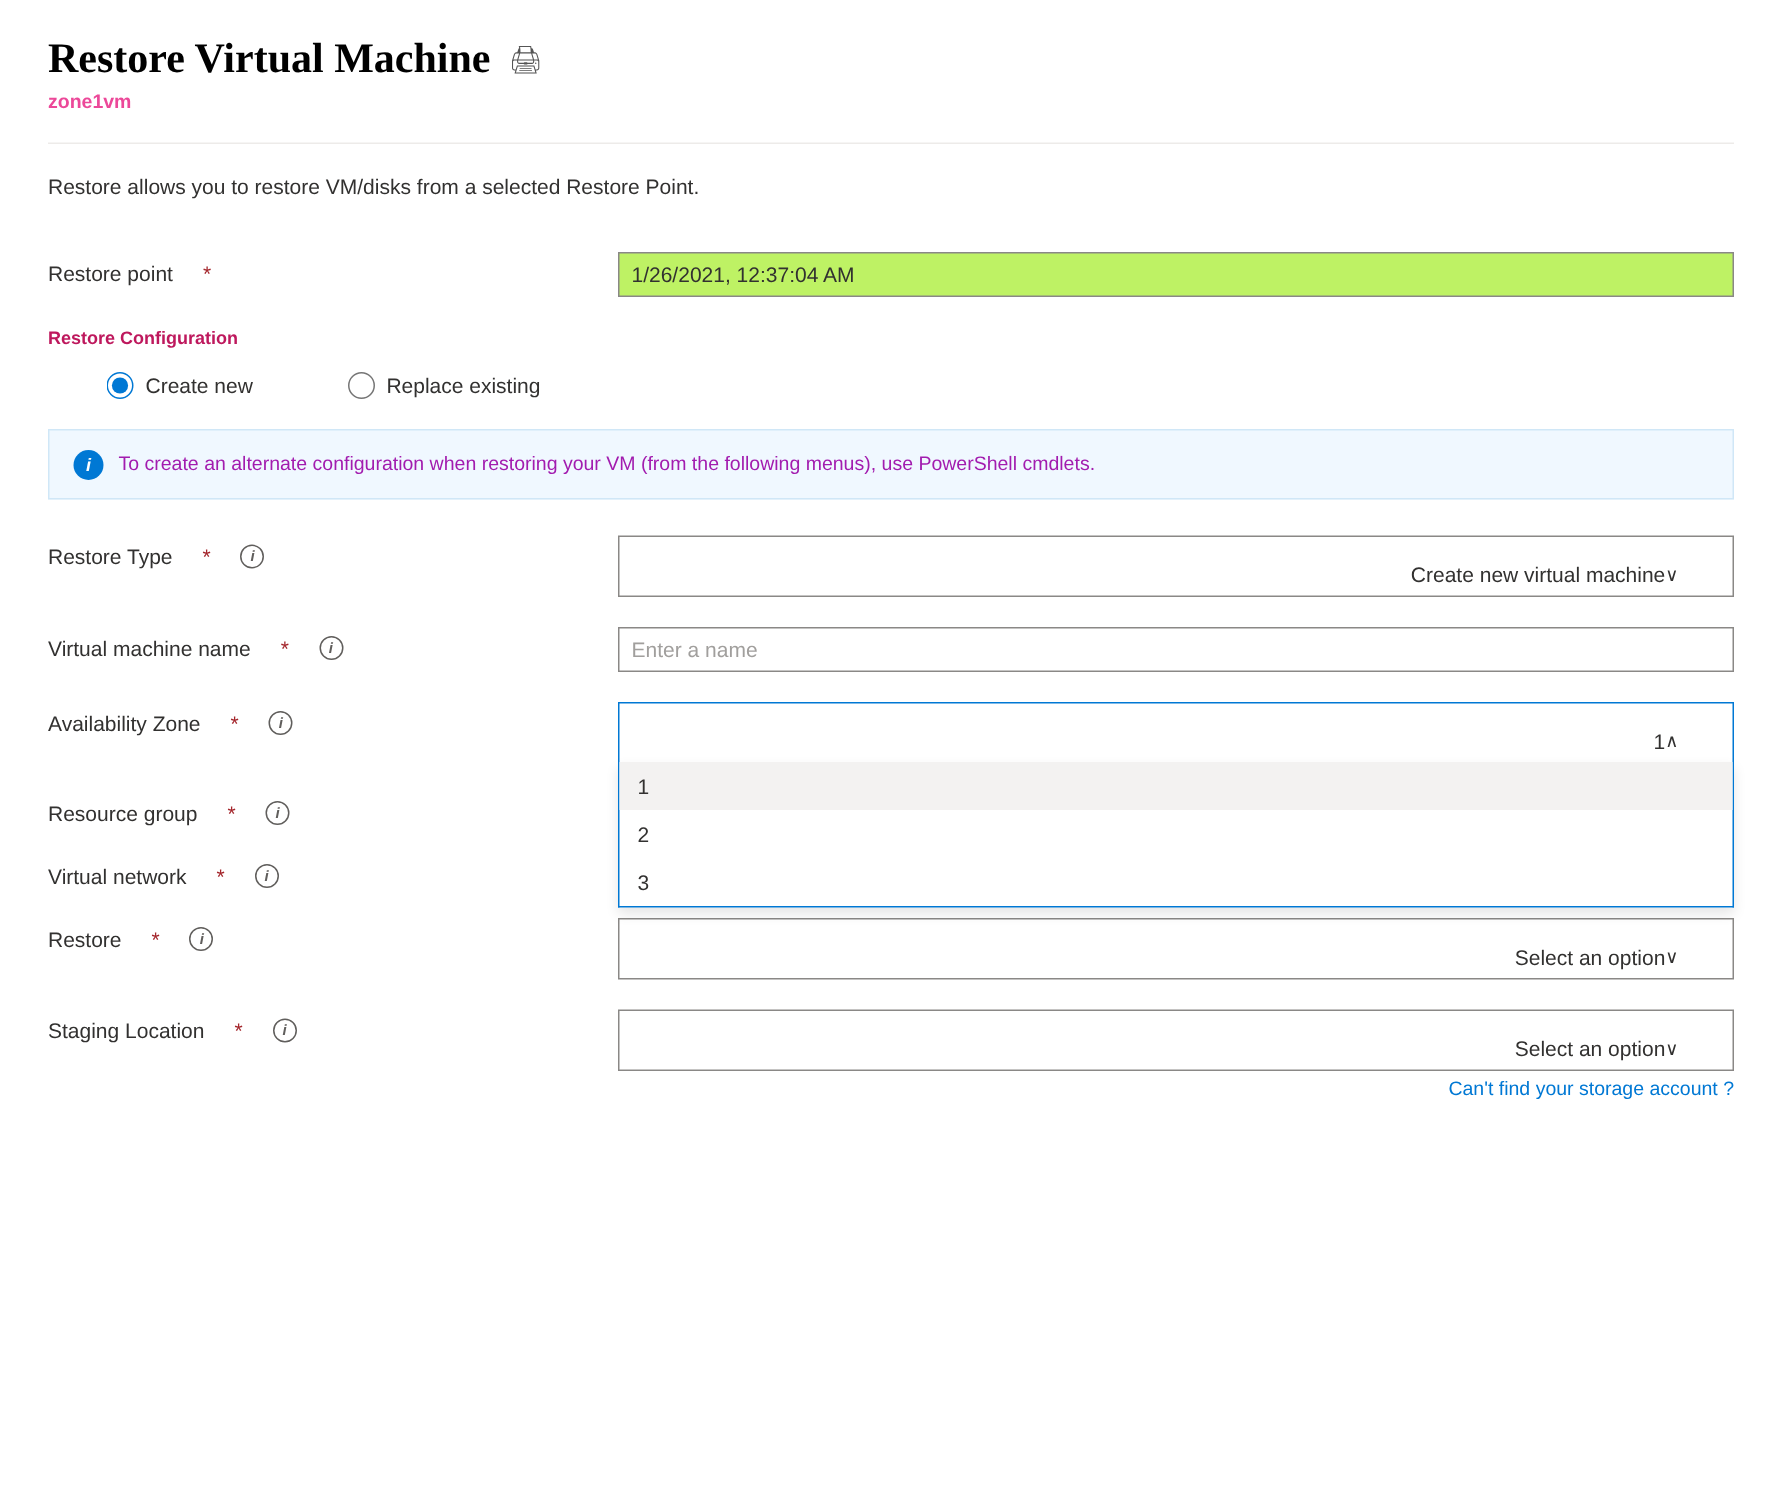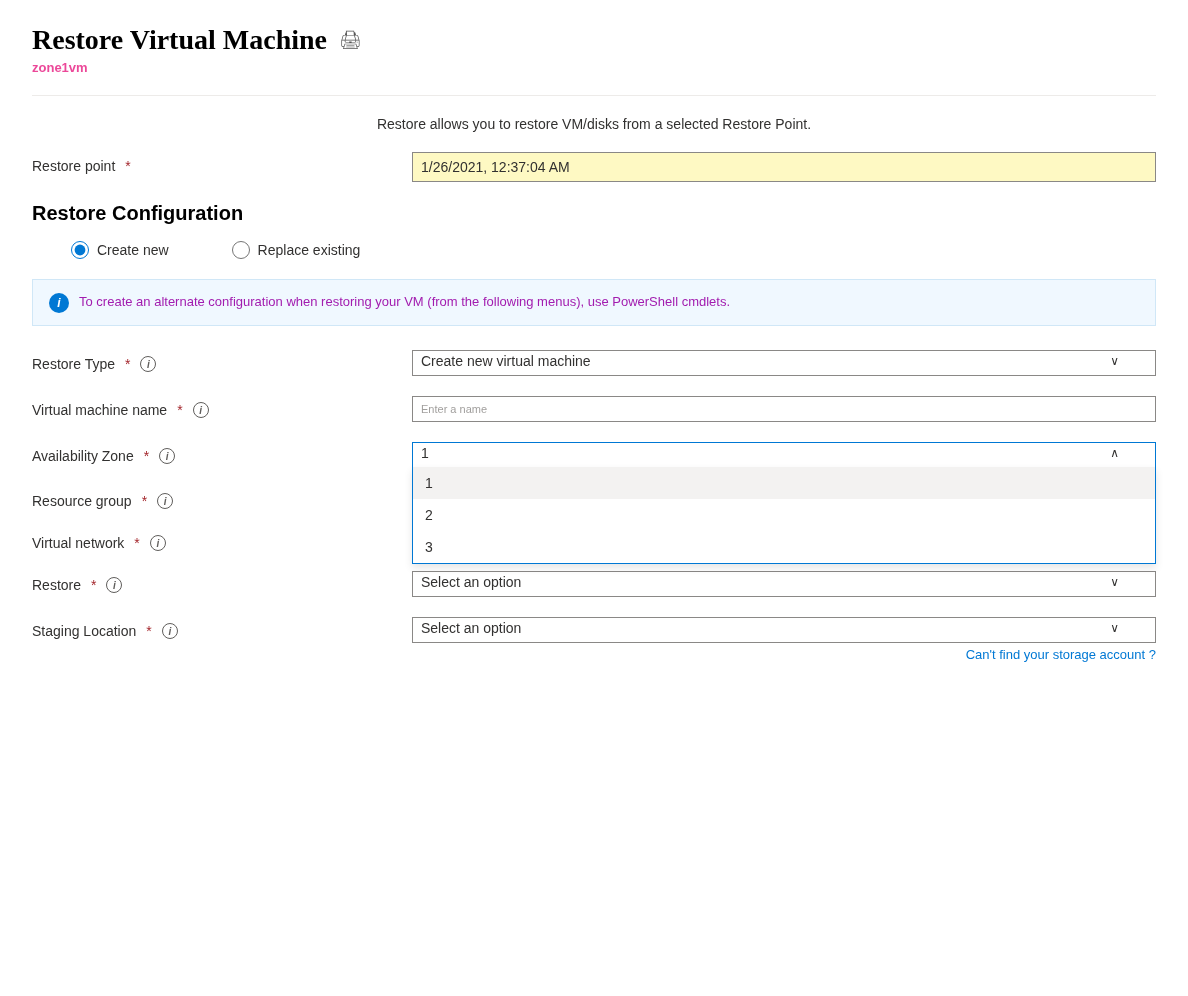--- a/index.html
+++ b/index.html
@@ -35,40 +35,39 @@
     .subtitle {
       font-size: 13px;
       color: #ec4899;
       margin-bottom: 20px;
       font-weight: bold;
     }
 
     .description {
       font-size: 14px;
       color: #323130;
-      margin-bottom: 20px;
-      text-align: center;
+      margin-bottom: 36px;
     }
 
     .form-row {
       display: flex;
       align-items: flex-start;
       margin-bottom: 20px;
       position: relative;
     }
 
     .form-label {
       width: 380px;
       min-width: 380px;
       font-size: 14px;
       color: #323130;
       padding-top: 6px;
       display: flex;
       align-items: center;
-      gap: 10px;
+      gap: 20px;
     }
 
     .required {
       color: #a4262c;
     }
 
     .info-icon {
       display: inline-flex;
       align-items: center;
       justify-content: center;
@@ -84,52 +83,52 @@
     }
 
     .form-control {
       flex: 1;
     }
 
     .text-input {
       width: 100%;
       padding: 6px 8px;
       border: 1px solid #8a8886;
-      font-size: 11px;
+      font-size: 14px;
       color: #c2410c;
       background: #fff;
       outline: none;
     }
 
     .text-input::placeholder {
       color: #a19f9d;
     }
 
     .restore-point-value {
       width: 100%;
       padding: 6px 8px;
       border: 1px solid #8a8886;
       font-size: 14px;
       color: #323130;
-      background: #fef9c3;
+      background: #bef264;
     }
 
     .select-link {
       color: #0078d4;
       text-decoration: none;
       font-size: 14px;
       cursor: pointer;
       display: block;
       margin-top: 4px;
     }
 
     .section-title {
-      font-size: 20px;
+      font-size: 12px;
       font-weight: 600;
-      color: #000000;
+      color: #be185d;
       margin-bottom: 16px;
     }
 
     .radio-group {
       display: flex;
       align-items: center;
       gap: 24px;
       margin-bottom: 20px;
     }
 
@@ -181,31 +180,31 @@
       line-height: 1.5;
     }
 
     .dropdown-container {
       position: relative;
       width: 100%;
     }
 
     .dropdown-button {
       width: 100%;
-      padding: 2px 36px 6px 8px;
+      padding: 17px 36px 6px 8px;
       border: 1px solid #8a8886;
       font-size: 14px;
       color: #323130;
       background: #fff;
       cursor: pointer;
       text-align: left;
       appearance: none;
       display: flex;
       align-items: center;
-      justify-content: space-between;
+      justify-content: flex-end;
     }
 
     .dropdown-button.active {
       border-color: #0078d4;
       border-bottom: none;
     }
 
     .chevron-icon {
       font-size: 12px;
       color: #323130;

